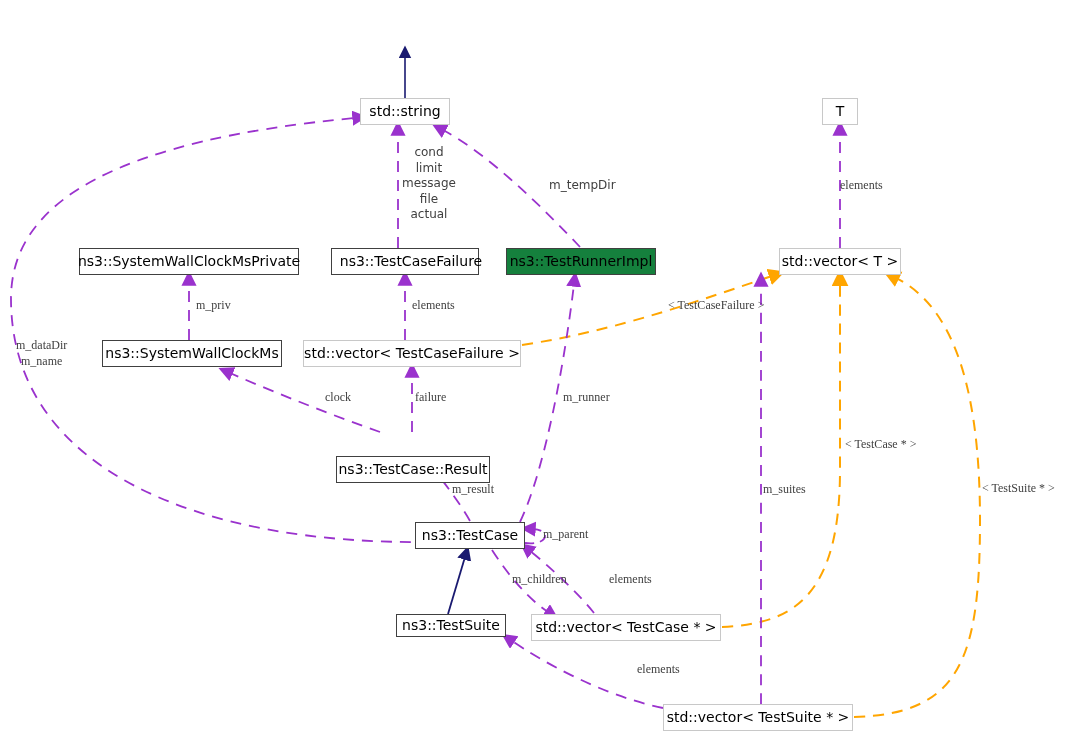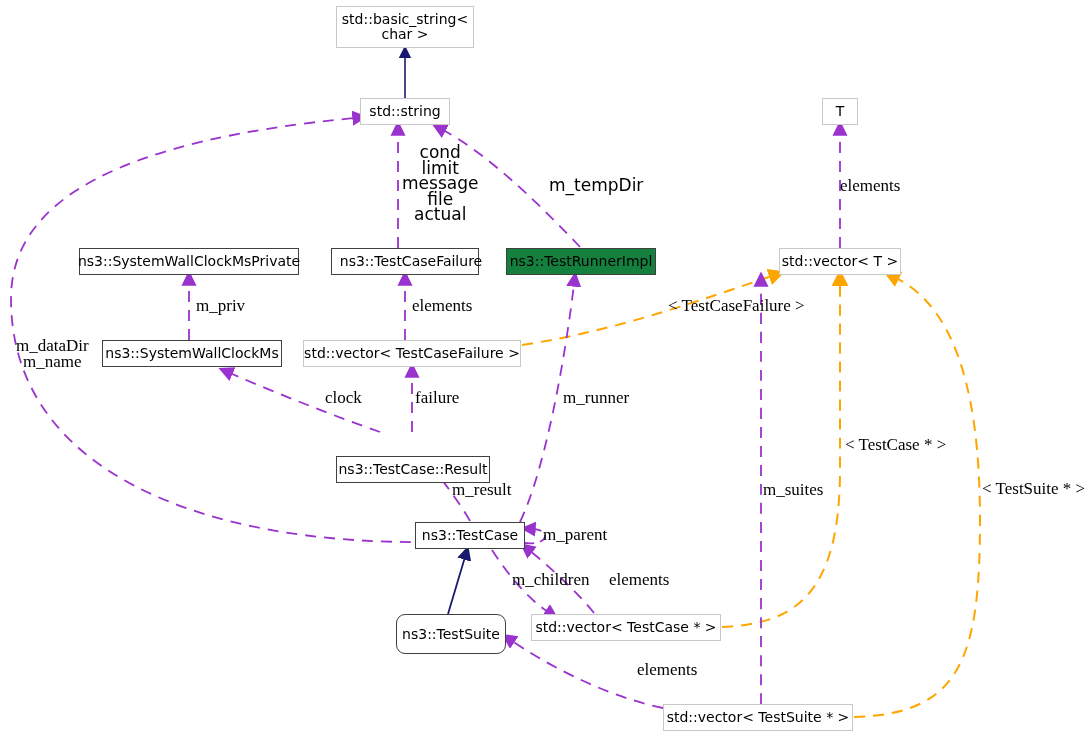--- a/index.html
+++ b/index.html
@@ -44,23 +44,23 @@
   }
   .node.faint {
     border: 1px solid #c8c8c8;
   }
   .node.highlight {
     border: 1.6px solid #404040;
     background: #15803d;
   }
   .edge-label {
     position: absolute;
-    font-size: 17px;
+    font-size: 12px;
     line-height: 15.5px;
-    color: #000000;
+    color: #404040;
     white-space: pre;
     text-align: center;
   }
   .edge-label.left {
     text-align: center;
     font-family: Liberation Serif, serif;
   }
 </style>
 </head>
 <body>
@@ -154,24 +154,20 @@
 
     <g>
       <path d="M761,704 C761,560 761,380 761,284" stroke="#9a32cd" stroke-width="1.8" fill="none" stroke-dasharray="11,8" marker-end="url(#arrow-purple)"></path>
     </g>
 
     <g>
       <path d="M854,717 C960,714 980,660 980,520 C980,380 950,305 896,278" stroke="#ffa500" stroke-width="2" fill="none" stroke-dasharray="11,8" marker-end="url(#arrow-orange)"></path>
     </g>
   </svg>
 
-  <div class="node faint" style="left:336px; top:6px; width:138px; height:42px;">
-    <span>std::basic_string&lt;
-char &gt;</span>
-  </div>
 
   <div class="node faint" style="left:360px; top:98px; width:90px; height:27px;">
     <span>std::string</span>
   </div>
 
   <div class="node faint" style="left:822px; top:98px; width:36px; height:27px;">
     <span>T</span>
   </div>
 
   <div class="node solid" style="left:79px; top:248px; width:220px; height:27px;">
@@ -199,21 +195,21 @@
   </div>
 
   <div class="node solid" style="left:336px; top:432px; width:154px; height:27px;margin-top:24px;">
     <span>ns3::TestCase::Result</span>
   </div>
 
   <div class="node solid" style="left:415px; top:522px; width:110px; height:27px;">
     <span>ns3::TestCase</span>
   </div>
 
-  <div class="node solid" style="left:396px; top:614px; width:110px; height:40px;border-radius:9px;">
+  <div class="node solid" style="left:396px; top:614px; width:110px; height:23px;">
     <span>ns3::TestSuite</span>
   </div>
 
   <div class="node faint" style="left:531px; top:614px; width:190px; height:27px;">
     <span>std::vector&lt; TestCase * &gt;</span>
   </div>
 
   <div class="node faint" style="left:663px; top:704px; width:190px; height:27px;">
     <span>std::vector&lt; TestSuite * &gt;</span>
   </div>

